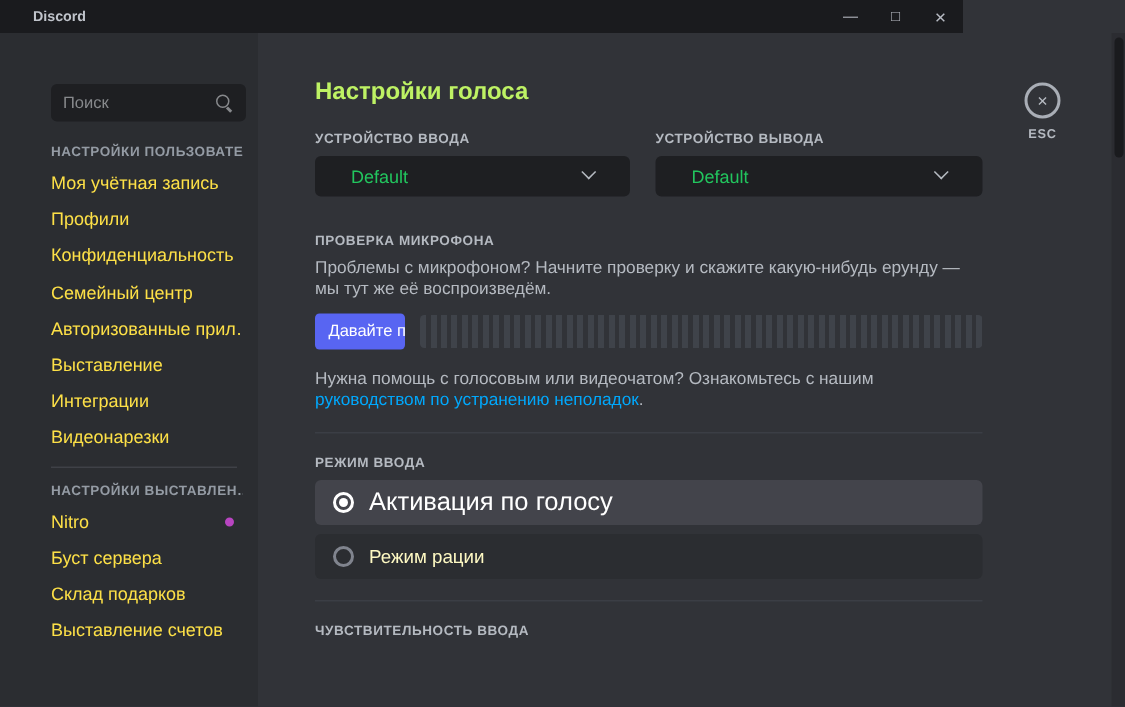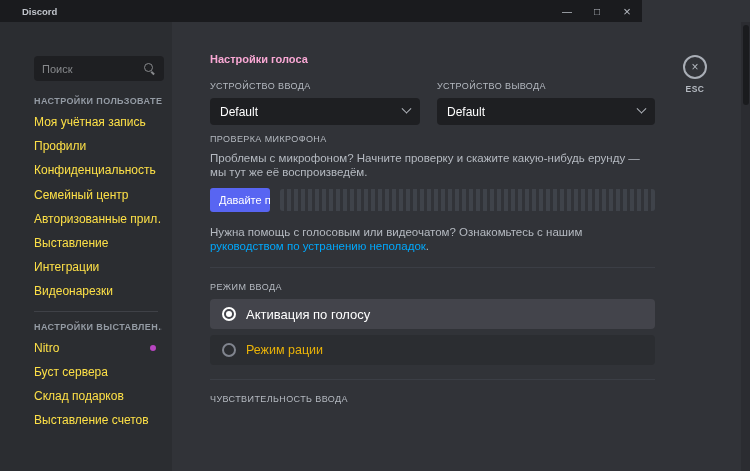--- a/index.html
+++ b/index.html
@@ -51,41 +51,41 @@
   .nitro-badge{
     margin-left:auto; margin-right:6px; width:4px; height:4px; flex:none;
     border:3px solid #b845c1; border-radius:50%;
   }
   
   .main{
     position:absolute; top:22px; left:172px; right:0; bottom:0;
     background:#313338; padding:31px 0 0 38px;
   }
   .content{ width:445px; }
-  .page-title{ font-size:11px; font-weight:600; color:#f9a8d4; margin-bottom:16px; }
+  .page-title{ font-size:16px; font-weight:600; color:#bef264; margin-bottom:16px; }
   .form-grid{ display:flex; gap:17px; }
   .col-l{ width:210px; } .col-r{ width:218px; }
   .field-label{
-    font-size:9px; font-weight:normal; color:#b5bac1; letter-spacing:.4px;
+    font-size:9px; font-weight:bold; color:#b5bac1; letter-spacing:.4px;
     margin-bottom:7px; white-space:nowrap;
   }
   .select{
     height:27px; background:#1e1f22; border-radius:4px; display:flex; align-items:center;
-    padding:0 10px; font-size:12px; color:#ffffff; cursor:pointer;
+    padding:0 24px; font-size:12px; color:#22c55e; cursor:pointer;
   }
   .chevron-down{ margin-left:auto; width:7px; height:7px;
     border-right:1.6px solid #b5bac1; border-bottom:1.6px solid #b5bac1;
     transform:rotate(45deg) translate(-2px,-2px); }
   .sliders{ margin-top:16px; }
   .slider{ position:relative; height:22px; margin-top:2px; }
   .slider-track{ position:absolute; left:0; right:0; top:9px; height:4px; border-radius:2px; background:#4e5058; }
   .slider-fill{ position:absolute; left:0; top:9px; height:4px; border-radius:2px; background:#868ff0; }
   .slider-handle{ position:absolute; right:-5px; top:-9px; width:10px; height:22px;
     background:#ffffff; border-radius:3px; box-shadow:0 1px 3px rgba(0,0,0,.4); cursor:grab; }
-  .mic-test{ margin-top:9px; }
+  .mic-test{ margin-top:24px; }
   .body-text{ font-size:11.5px; line-height:14px; color:#b5bac1; margin-top:2px; }
   .mic-test-row{ display:flex; align-items:center; margin-top:9px; }
   .blurple-btn{
     height:24px; padding:0 9px; max-width:60px; background:#5865f2; color:#ffffff;
     border:none; border-radius:3px; font-family:inherit; font-size:11px; font-weight:500;
     white-space:nowrap; overflow:hidden; cursor:pointer; flex:none;
   }
   .mic-meter{
     flex:1; height:22px; margin-left:10px; border-radius:3px;
     background:repeating-linear-gradient(90deg,#3f434a 0px,#3f434a 4px,rgba(0,0,0,0) 4px,rgba(0,0,0,0) 7px);
@@ -97,22 +97,22 @@
     height:30px; border-radius:4px; display:flex; align-items:center; padding:0 12px;
     cursor:pointer; margin-top:6px;
   }
   .radio-row.selected{ background:#43444b; }
   .radio-row.unselected{ background:#2b2d31; }
   .radio{ width:14px; height:14px; border-radius:50%; position:relative; flex:none; margin-right:10px; }
   .radio.on{ border:2px solid #ffffff; }
   .radio.on::after{ content:""; position:absolute; left:50%; top:50%; width:6px; height:6px;
     margin:-3px 0 0 -3px; background:#ffffff; border-radius:50%; }
   .radio.off{ border:2px solid #80848e; }
-  .radio-label-sel{ font-size:13px; font-weight:500; color:#ffffff; }
-  .radio-label-unsel{ font-size:12.5px; color:#eab308; }
+  .radio-label-sel{ font-size:17px; font-weight:500; color:#ffffff; }
+  .radio-label-unsel{ font-size:12.5px; color:#fef9c3; }
   
   .esc{ position:absolute; top:55px; left:681px; width:28px; text-align:center; cursor:pointer; }
   .esc-circle{ width:24px; height:24px; margin:0 auto; border:2px solid #a9aeb6; border-radius:50%;
     display:flex; align-items:center; justify-content:center; color:#b5bac1; font-size:12px; line-height:1; }
   .esc-label{ margin-top:5px; font-size:8.5px; font-weight:bold; color:#b5bac1; letter-spacing:.5px; }
   .scrollbar-track{ position:absolute; top:22px; right:0; width:9px; bottom:0; background:rgba(0,0,0,0.12); }
   .scrollbar-thumb{ position:absolute; top:3px; right:1.5px; width:6px; height:80px;
     background:#1a1b1e; border-radius:3px; cursor:grab; }
 </style>
 </head>

